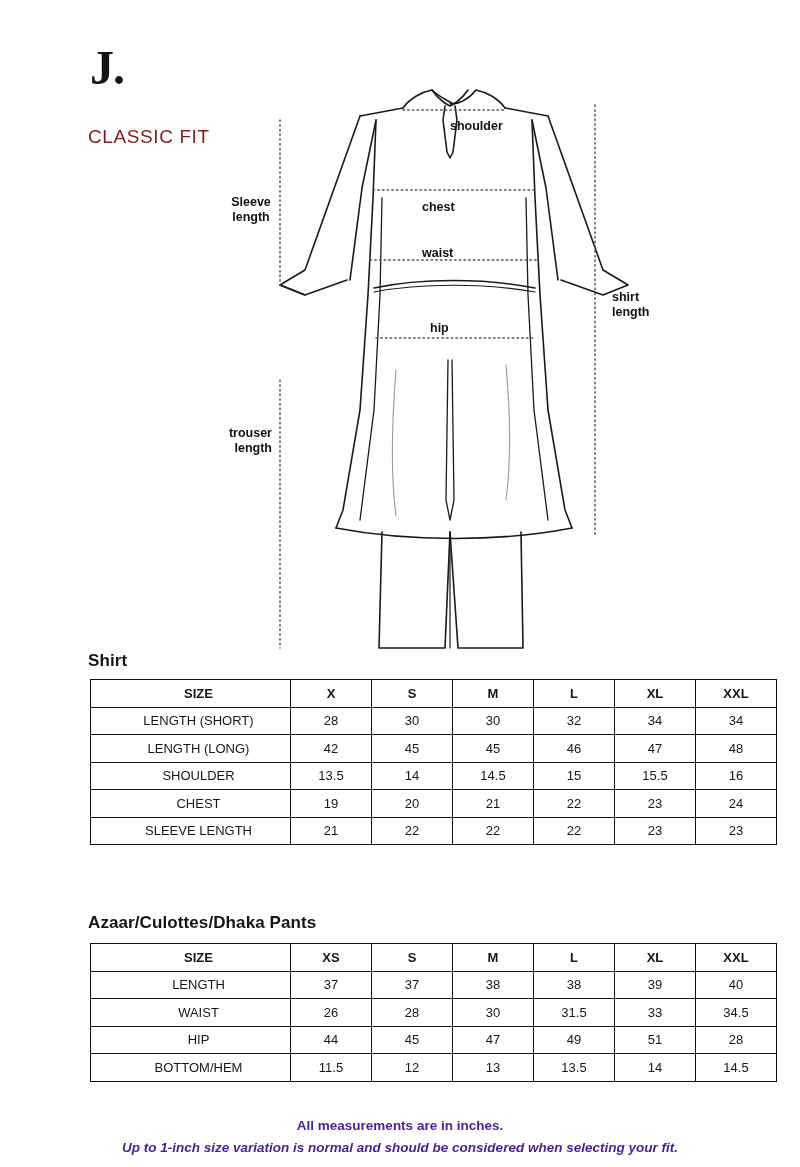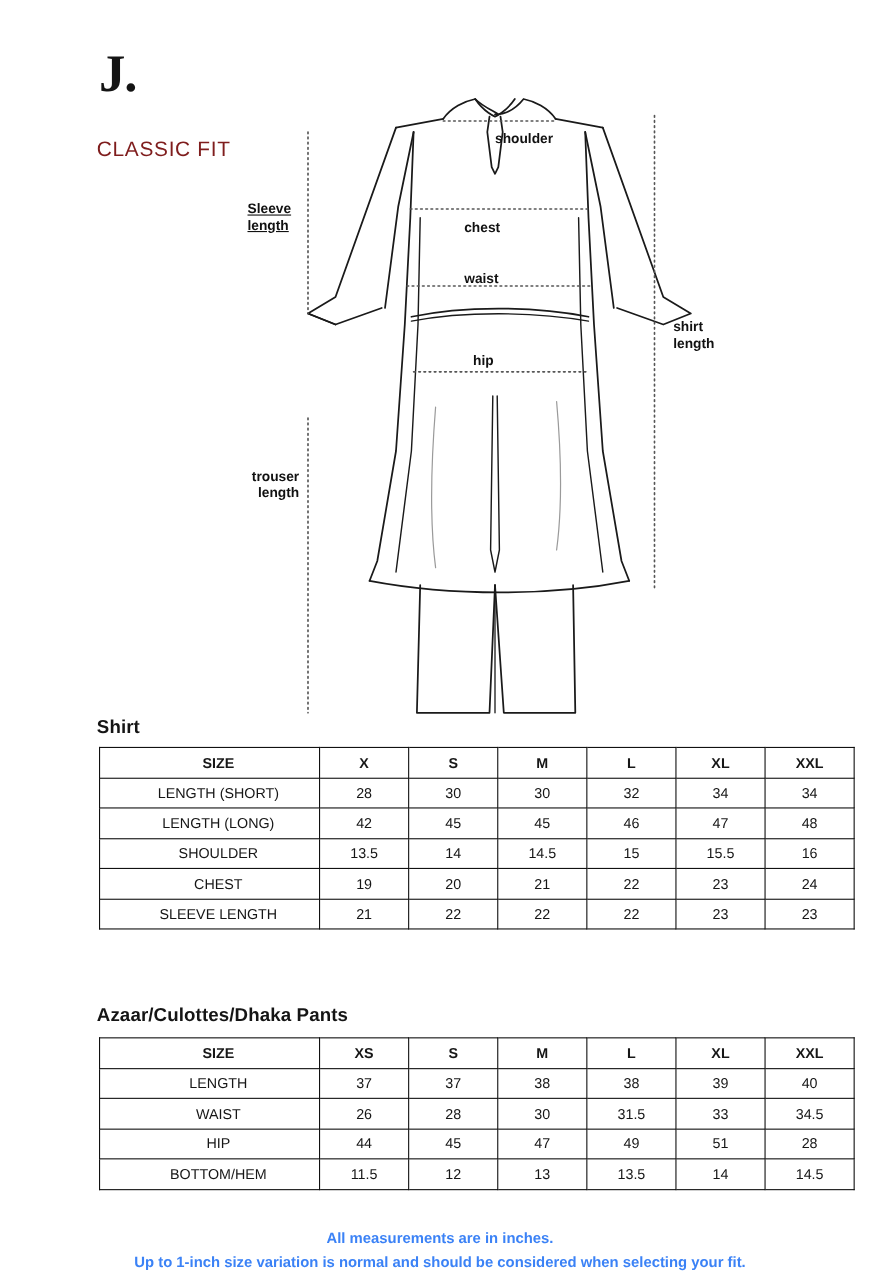--- a/index.html
+++ b/index.html
@@ -112,24 +112,24 @@
     width: 81px;
   }
 
   
   .footer-note {
     position: absolute;
     width: 100%;
     text-align: center;
     font-size: 13.5px;
     font-weight: 700;
-    color: #3b82f6;
+    color: #4c1d95;
   }
   .note-1 { top: 1118px; }
-  .note-2 { top: 1140px; }
+  .note-2 { top: 1140px; font-style: italic; }
 </style>
 </head>
 <body>
 
 <div class="brand-logo">J.</div>
 <div class="fit-title">CLASSIC FIT</div>
 
 <div class="illustration">
   <svg width="480" height="580" viewBox="0 0 480 580" fill="none" stroke="#1a1a1a" stroke-width="1.6" stroke-linejoin="round" stroke-linecap="round">
 
@@ -187,21 +187,21 @@
       <line x1="193" y1="30" x2="295" y2="30"></line>
 
       <line x1="163" y1="110" x2="325" y2="110"></line>
 
       <line x1="160" y1="180" x2="328" y2="180"></line>
 
       <line x1="166" y1="258" x2="324" y2="258"></line>
     </g>
   </svg>
 
-  <div class="diagram-label lbl-sleeve" style="position:absolute;left:15px;top:103px;width:52px;text-align:left;text-decoration:underline;">Sleeve
+  <div class="diagram-label lbl-sleeve" style="position:absolute;left:15px;top:115px;width:52px;text-align:center;">Sleeve
 length</div>
   <div class="diagram-label lbl-shoulder" style="position:absolute;left:240px;top:39px;">shoulder</div>
   <div class="diagram-label lbl-chest" style="position:absolute;left:212px;top:120px;">chest</div>
   <div class="diagram-label lbl-waist" style="position:absolute;left:212px;top:166px;">waist</div>
   <div class="diagram-label lbl-hip" style="position:absolute;left:220px;top:241px;">hip</div>
   <div class="diagram-label lbl-shirt" style="position:absolute;left:402px;top:210px;width:62px;">shirt
 length</div>
   <div class="diagram-label lbl-trouser" style="position:absolute;left:2px;top:346px;width:60px;text-align:right;">trouser
 length</div>
 </div>

